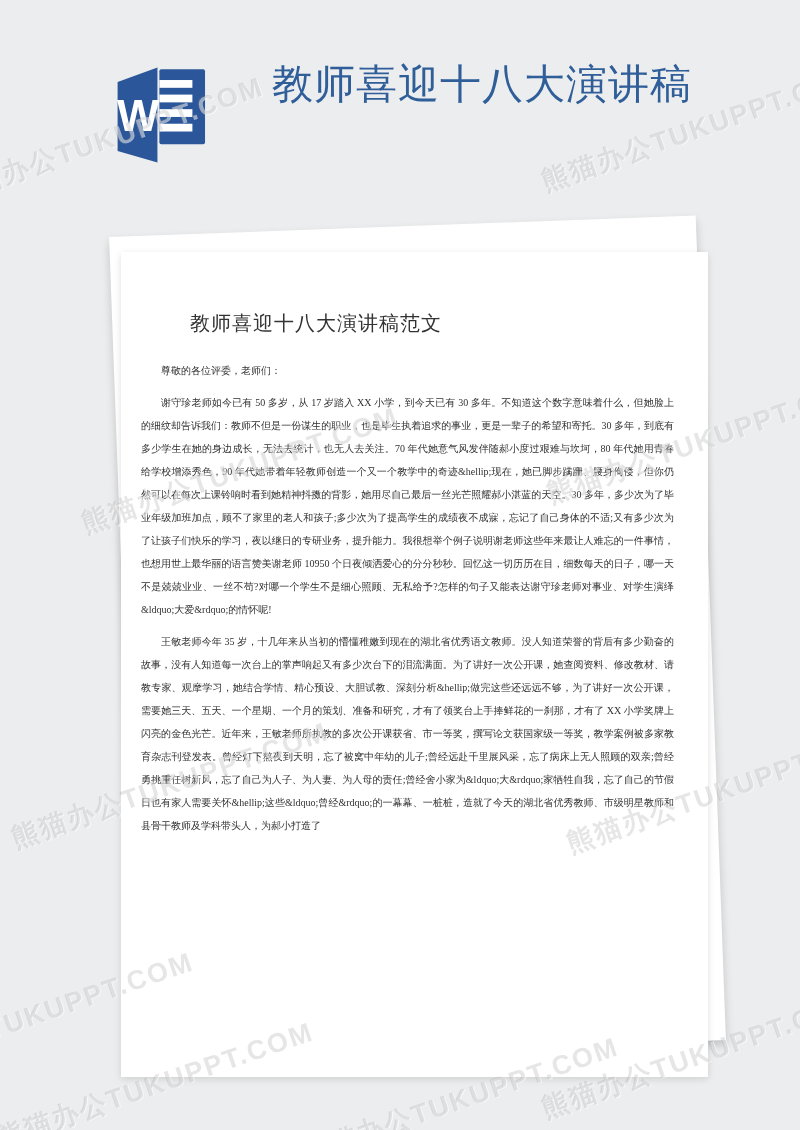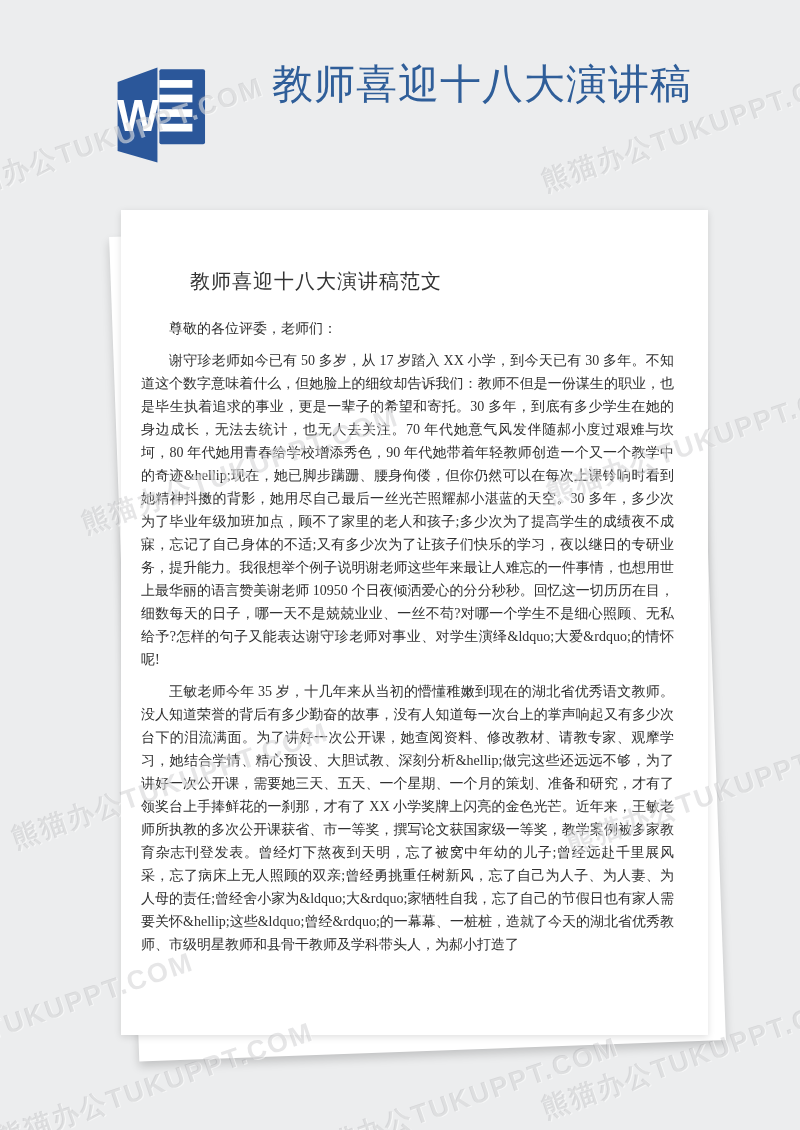--- a/index.html
+++ b/index.html
@@ -28,33 +28,34 @@
   }
   .paper-behind{
     transform:translate(3px,16px) rotate(-2.1deg);
     box-shadow:0 5px 10px rgba(0,0,0,0.18);
   }
   .paper-main{
     box-shadow:0 2px 7px rgba(0,0,0,0.13);
     box-sizing:border-box;
     padding:58px 34px 0 20px;
     overflow:hidden;
+    margin-top:42px;
   }
 
   
   .doc{
     font-family:"Liberation Serif","DejaVu Serif",serif;
     color:#303030;
   }
   .doc-title{
     font-size:20px;font-weight:400;color:#333333;
     margin:0 0 22px 49px;letter-spacing:1px;
   }
   .doc p{
-    font-size:14px;line-height:23px;
+    font-size:10px;line-height:23px;
     text-indent:2em;text-align:justify;
     margin:9px 0;
   }
 
   
   .wm{
     position:absolute;
     transform:translate(-50%,-50%) rotate(-19deg);
     font-size:27px;font-weight:700;letter-spacing:2px;
     color:rgba(128,130,136,0.20);

